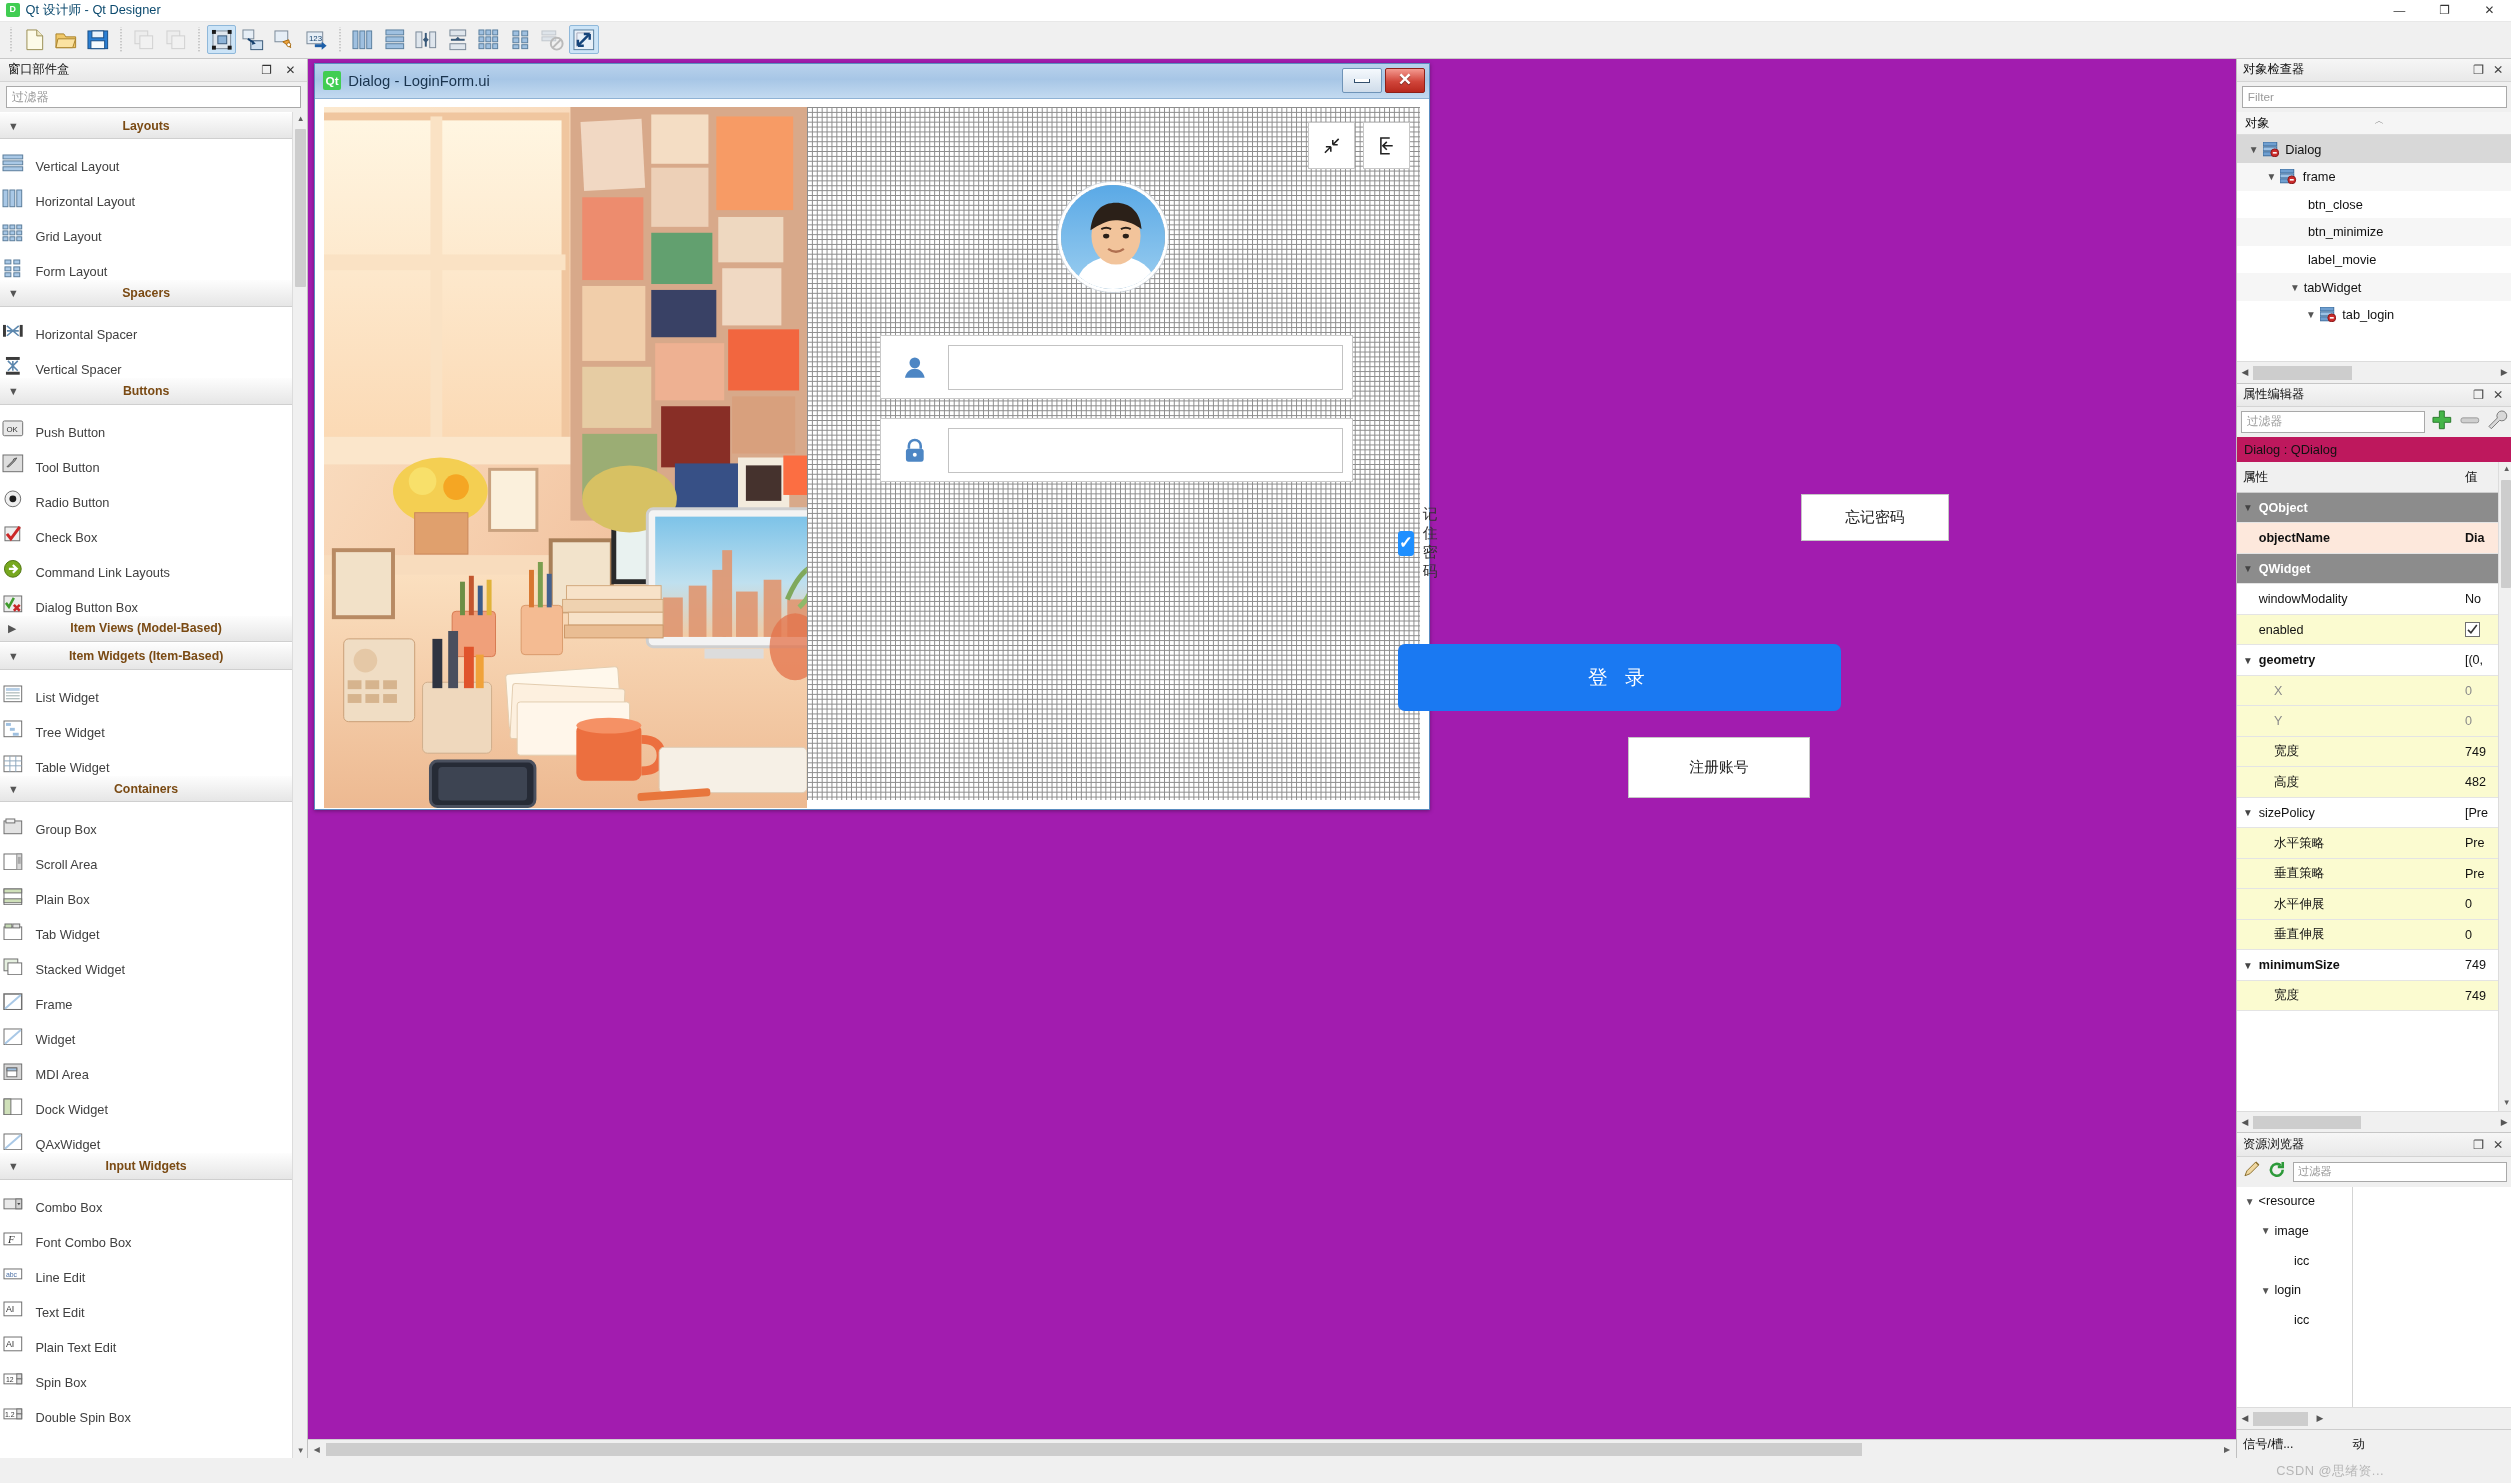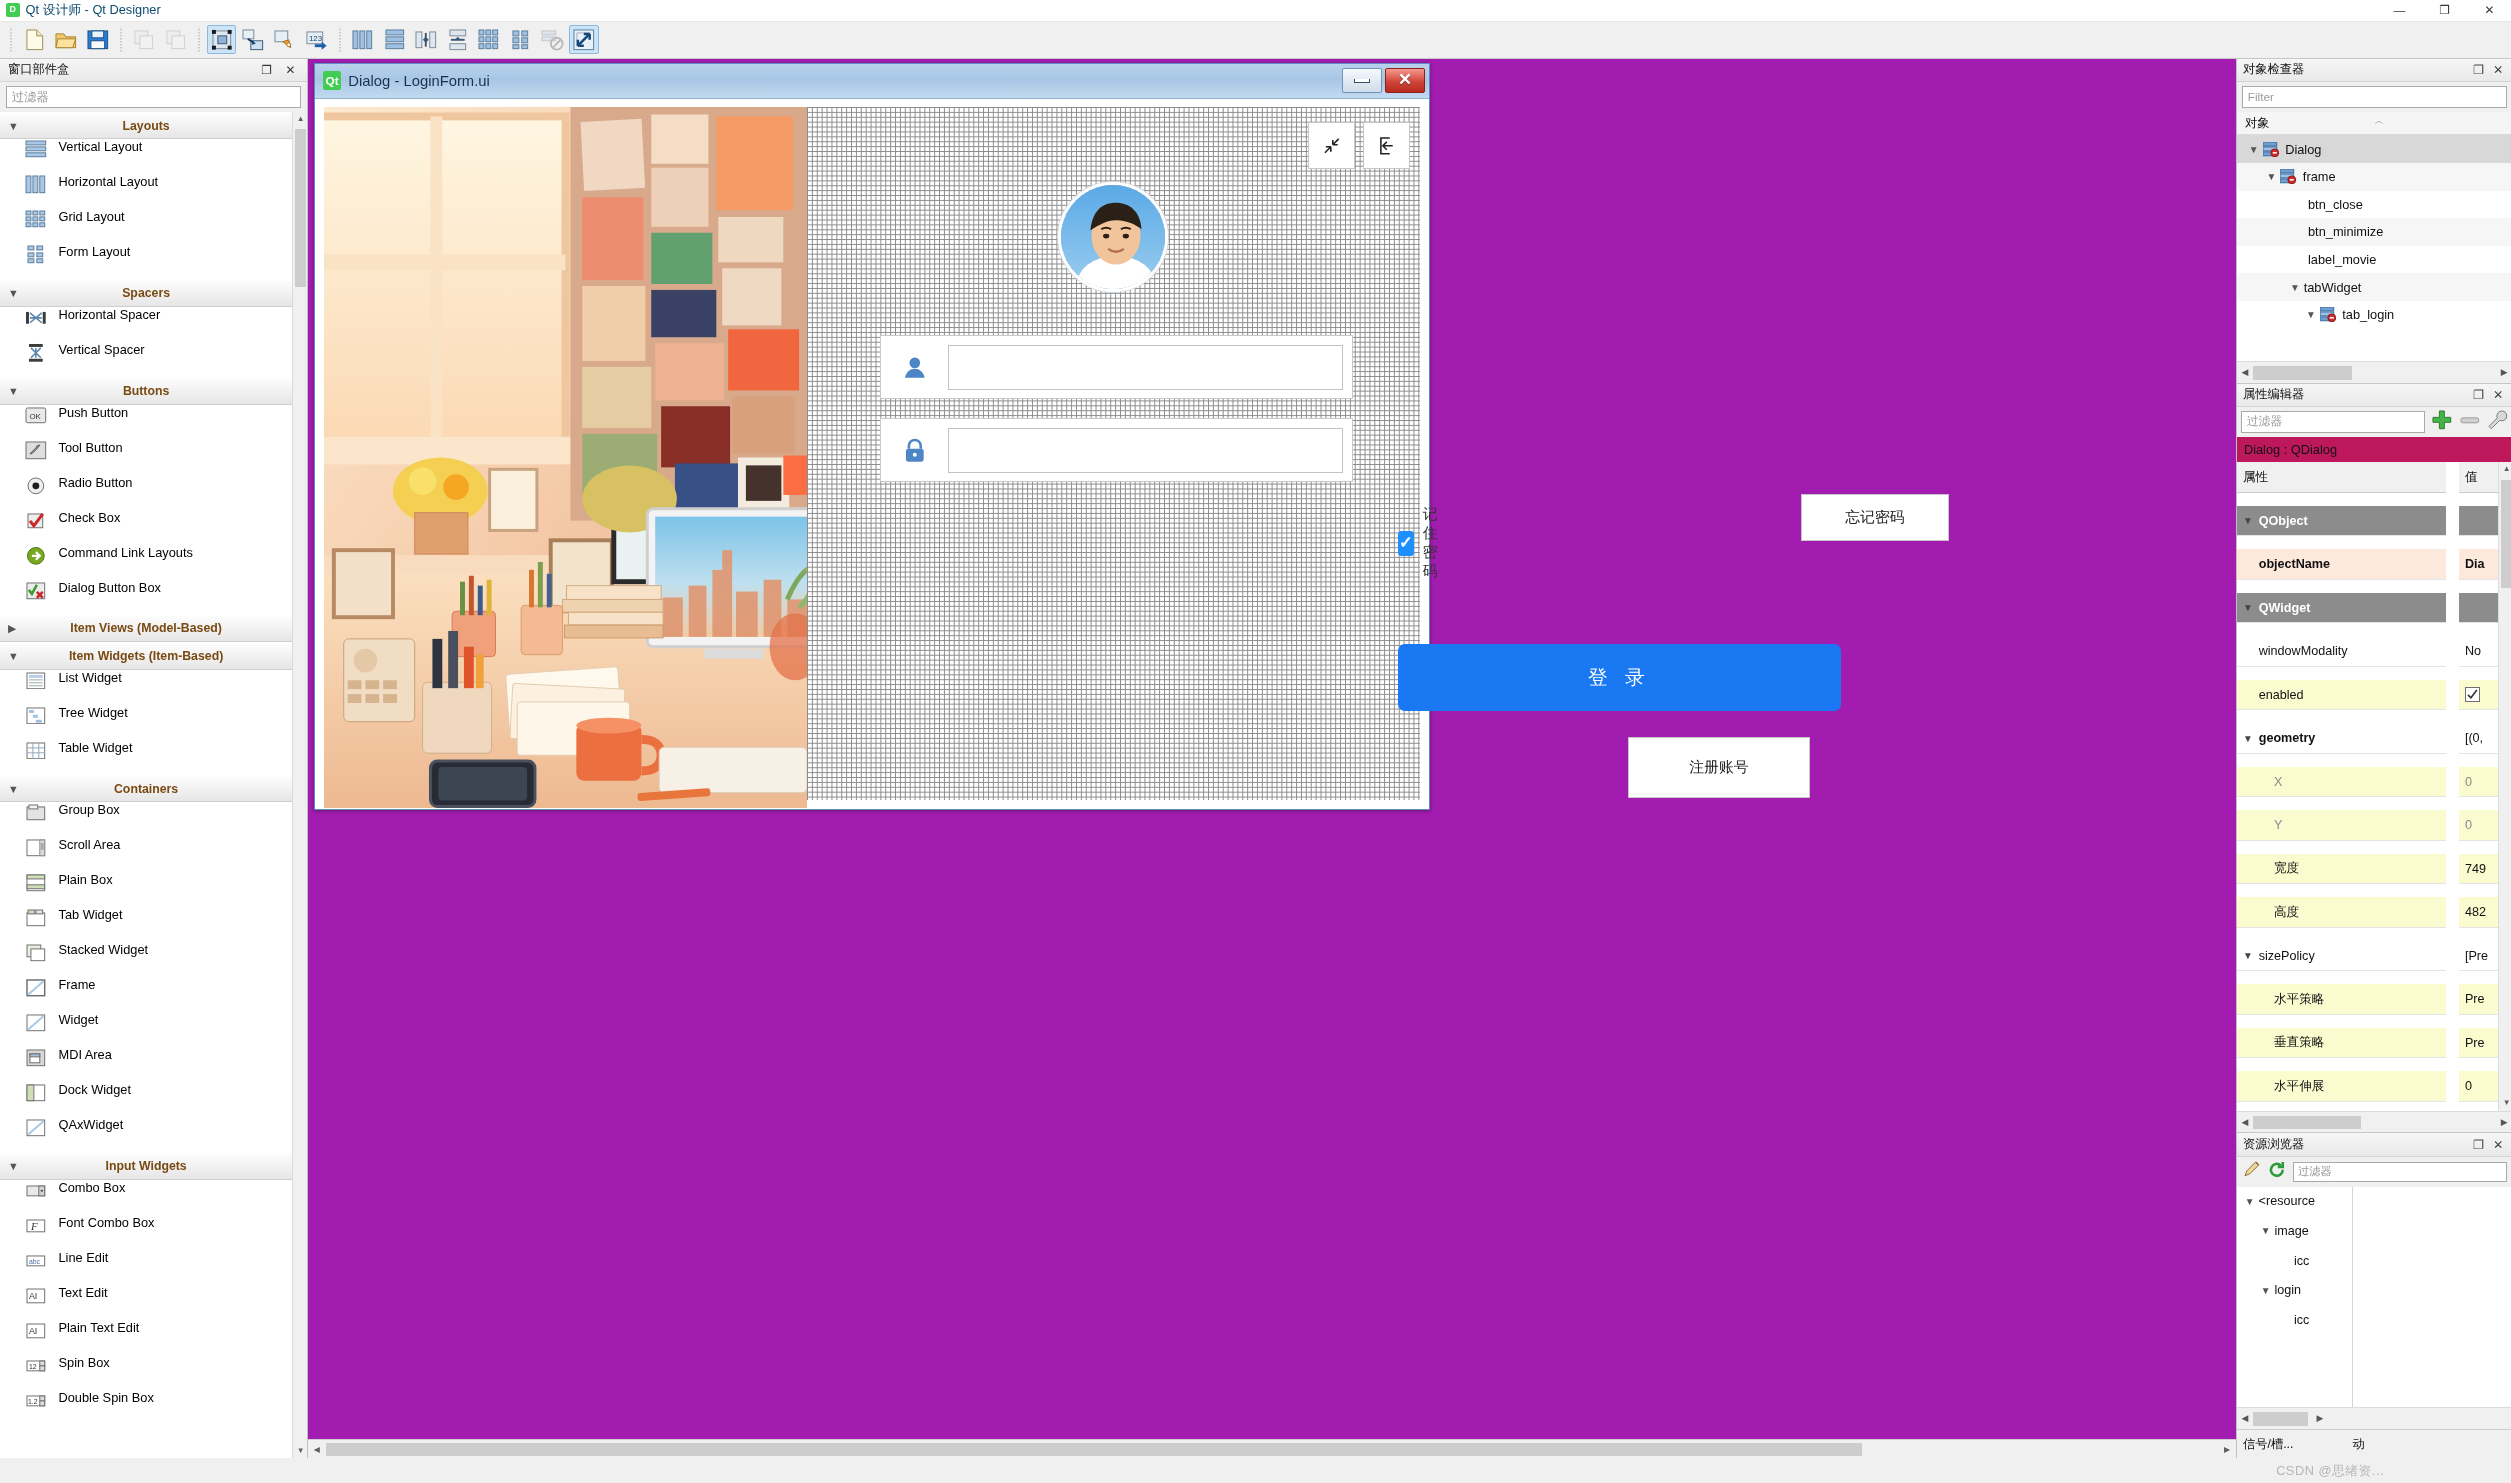--- a/index.html
+++ b/index.html
@@ -73,21 +73,21 @@
   .wbox { flex: 1; overflow: hidden; background: #fff; position: relative; }
   .wb-scroll { position: absolute; inset: 0 14.8px 0 0; overflow: hidden; }
   .wb-cat {
     height: 27.6px; display: flex; align-items: center;
     background: linear-gradient(to bottom,#fdfdfd,#e6e6e6);
     border-top: 1px solid #fff; border-bottom: 1px solid #cfcfcf;
     font-size: 12.3px; color: #7a4a13; font-weight: 600;
     justify-content: center; position: relative;
   }
   .wb-cat .chev { position: absolute; left: 7.9px; color: #555; font-size: 10.8px; font-weight: normal;}
-  .wb-item { height: 35px; display: flex; align-items: flex-start; padding-left: 23px; font-size: 12.8px; color: #000000; }
+  .wb-item { height: 35px; display: flex; align-items: flex-end; padding-left: 0; font-size: 12.8px; color: #404040; }
   .wb-item .wi-ico { width: 25.6px; height: 21.7px; margin-right: 9.9px; flex: none; display:flex; align-items:center; justify-content:center;}
   .vscroll {
     position: absolute; right: 0; top: 0; bottom: 0; width: 14.8px; background: #f0f0f0;
     border-left: 1px solid #dcdcdc;
   }
   .vscroll .thumb { position: absolute; left: 2px; width: 10.8px; background: #cdcdcd; border-radius: 1px; }
   .vscroll .arrow { position:absolute; left:0; width:14.8px; height:14.8px; font-size:7.9px; text-align:center; color:#606060; line-height:14.8px;}
 
   
   .center { flex: 1; background: #a21caf; position: relative; overflow: hidden; }
@@ -215,21 +215,21 @@
   .tnode { height: 27.6px; display: flex; align-items: center; font-size: 12.8px; color: #111; }
   .tnode.alt { background: #f6f6f6; }
   .tnode.sel { background: #d8d8d8; }
   .tchev { width: 17.7px; text-align: center; font-size: 9.9px; color: #555; }
   .qico { width: 16.7px; height: 14.8px; margin-right: 5.9px; flex: none; }
   .tree-hscroll { height: 21.7px; background: #f0f0f0; border-top: 1px solid #dcdcdc; position: relative; }
   .tree-hscroll .arrow { position:absolute; top:0; width:15.8px; height:21.7px; font-size:8.9px; line-height:21.7px; text-align:center; color:#555;}
   .tree-hscroll .thumb { position:absolute; top:3.9px; height:13.8px; background:#cdcdcd; }
 
   .po-title { height: 25.6px; display:flex; align-items:center; padding-left:6.9px; font-size: 12.8px; color: #111; background:#be185d;}
-  .ptab { display: grid; grid-template-columns: 1fr 53px; background: #fff; gap: 13px; }
+  .ptab { display: grid; grid-template-columns: 1fr 53px; background: #fff; }
   .pcell {
     height: 30.5px; display: flex; align-items: center; font-size: 12.6px; color: #111;
     border-bottom: 1px solid #e4e4e4; padding-left: 5.9px; overflow: hidden; white-space: nowrap;
   }
   .pcell.hdr { background: #f0f0f0; border-bottom:1px solid #cdcdcd; }
   .pcell.group { background: #8c8c8c; color: #fff; font-weight: bold; }
   .pcell.yellow { background: #fbfbd0; }
   .pcell.peach { background: #fde8dc; font-weight: bold; }
   .pcell.indent1 { padding-left: 21.7px; }
   .pcell.indent2 { padding-left: 37px; }

